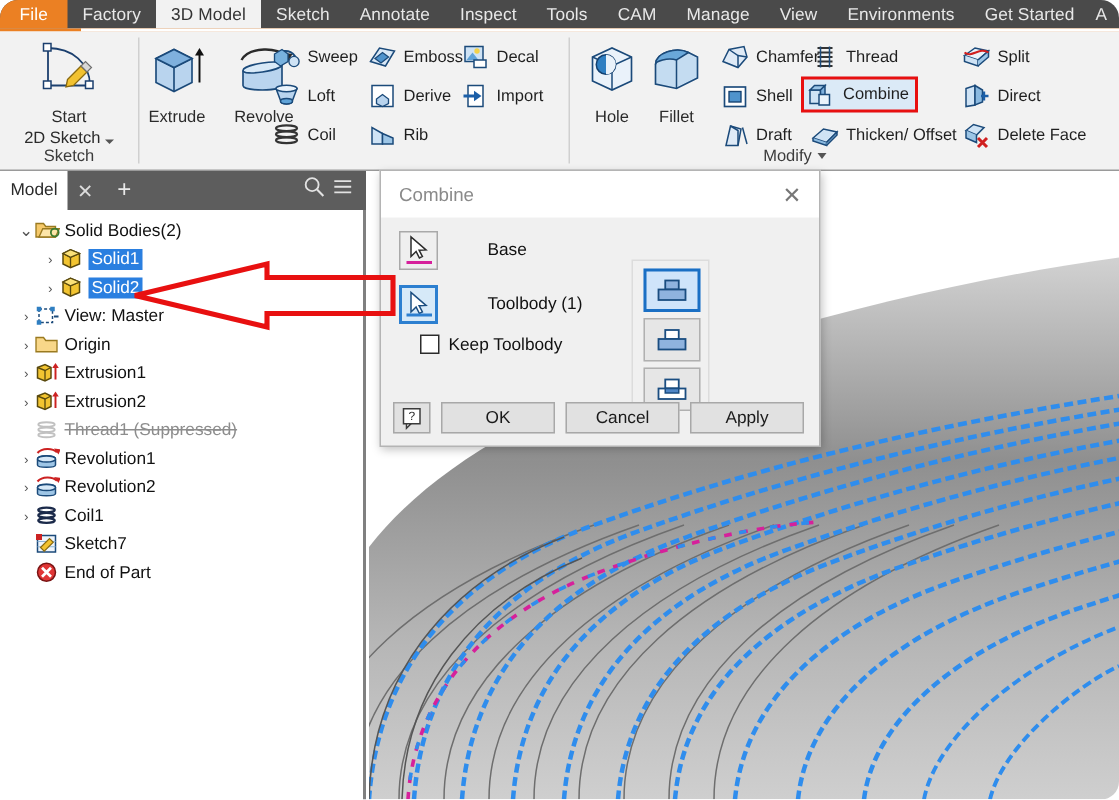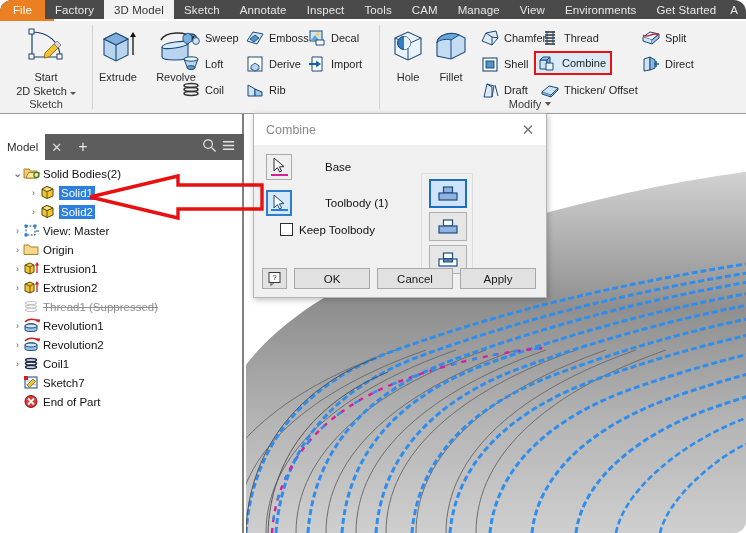--- a/index.html
+++ b/index.html
@@ -70,21 +70,20 @@
   }
 
   
   .browser {
     position: absolute; top: 114px; left: 0; width: 244px; height: 419px;
     background: #ffffff; border-right: 2px solid #808080;
   }
   .browser-tabs {
     height: 26px; width: 244px; background: #5d5d5d; display: flex; align-items: stretch;
     position: relative;
-    margin-top: 20px;
   }
   .btab {
     display: flex; align-items: center; padding: 0 7px; font-size: 11.5px;
     color: #f0f0f0;
   }
   .btab.active { background: #ffffff; color: #2b2b2b; }
   .btab-x { color: #dcdcdc; font-size: 13px; padding: 0 6px; display: flex; align-items: center; }
   .btab-plus { color: #e9e9e9; font-size: 16px; padding: 0 10px; display: flex; align-items: center; }
   .btab-right { margin-left: auto; display: flex; align-items: center; gap: 4px; padding-right: 8px; }
 
@@ -457,20 +456,30 @@
       </div>
       <div class="smallbtn" style="left:261px; top:32px;text-align:center;">
         <span class="ic">
           <svg width="20" height="18" viewBox="0 0 20 18">
             <path d="M3 4 L9 2 L9 15 L3 16 Z" fill="#cfe3f5" stroke="#1b4a7a" stroke-width="1"></path>
             <path d="M9 2 L14 5 L14 13 L9 15 Z" fill="#8ab9e0" stroke="#1b4a7a" stroke-width="1"></path>
             <path d="M15 6 L15 12 M13 9 L18 9" stroke="#1b5fa8" stroke-width="1.6"></path>
           </svg>
         </span>
         <span>Direct</span>
+      </div>
+      <div class="smallbtn" style="left:261px; top:58px;">
+        <span class="ic">
+          <svg width="20" height="18" viewBox="0 0 20 18">
+            <path d="M3 6 L8 2 L15 4 L10 9 Z" fill="#cfe3f5" stroke="#1b4a7a" stroke-width="1"></path>
+            <path d="M3 6 L3 11 L10 14 L10 9" fill="#9cc5e6" stroke="#1b4a7a" stroke-width="1"></path>
+            <path d="M11 11 L17 17 M17 11 L11 17" stroke="#d02020" stroke-width="2"></path>
+          </svg>
+        </span>
+        <span>Delete Face</span>
       </div>
 
       <div class="panel-title" style="left:80px; width:140px; display:flex; align-items:center; justify-content:center;">
         <span>Modify</span>
         <span class="dropcaret"></span>
       </div>
     </div>
 
   </div>
 

